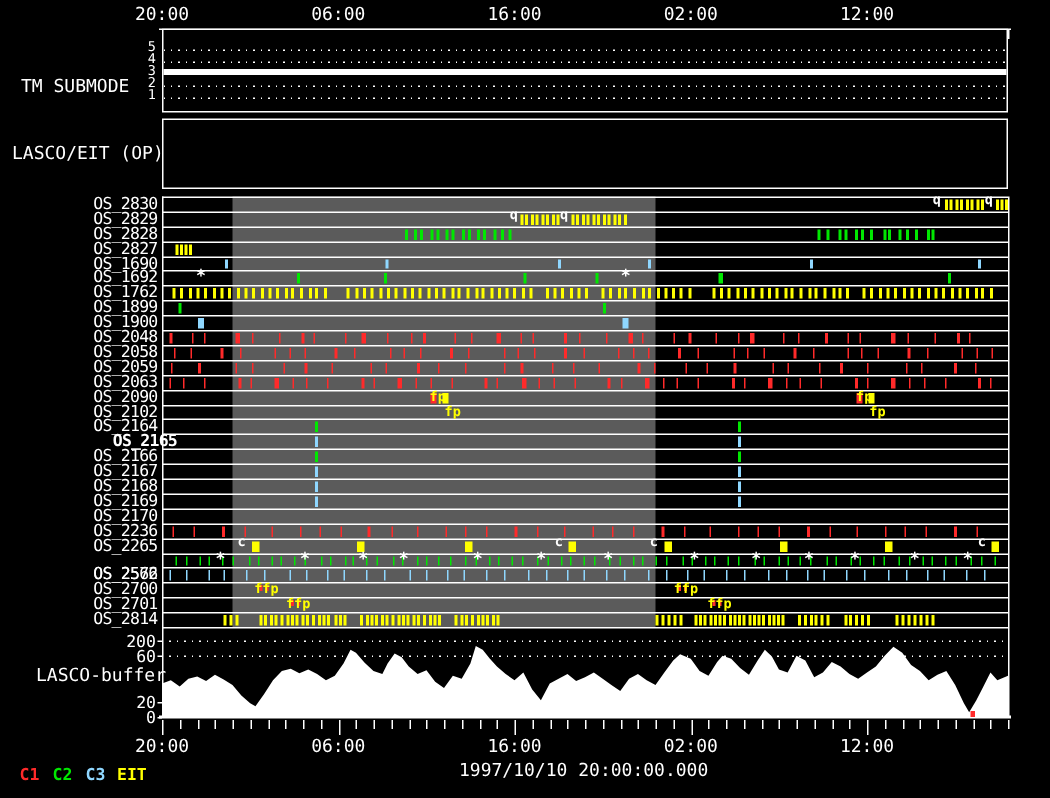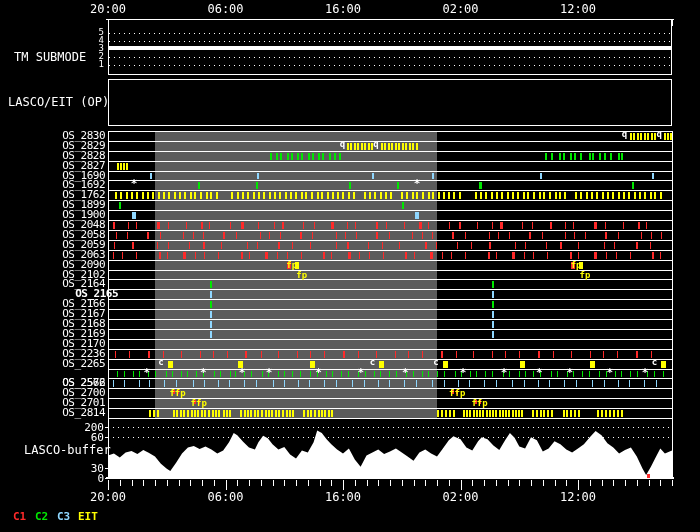--- a/index.html
+++ b/index.html
@@ -781,21 +781,21 @@
   <div id="buffer-panel" class="abs" style="left:0;top:0;">
       <svg viewBox="0 0 564 60" width="564" height="60" style="position: absolute; left: 108px; top: 418px; z-index: 1;">
         <polygon points="0,60 0.0,37.6 5.9,35.5 11.8,39.6 17.6,34.5 23.5,33.0 29.4,36.0 35.3,31.9 41.1,35.0 47.0,38.6 52.9,45.7 58.8,50.8 62.3,52.9 68.1,44.7 74.0,35.5 79.9,29.4 85.8,27.9 91.6,30.9 97.5,28.4 103.4,31.4 109.3,35.5 115.2,32.5 121.0,24.3 125.7,15.1 129.3,17.2 135.1,23.8 141.0,29.4 146.9,31.4 150.4,24.3 155.1,17.7 159.8,20.2 164.5,26.3 170.4,31.4 176.3,28.9 182.1,36.5 188.0,40.6 193.9,32.5 199.8,34.5 205.6,24.3 209.2,12.6 213.8,15.1 218.6,21.2 223.3,26.3 229.1,31.4 235.0,35.5 240.9,30.4 246.8,41.6 252.6,48.8 258.5,37.6 264.4,34.5 270.3,31.4 276.1,36.0 282.0,33.5 287.9,30.4 293.8,34.5 299.6,38.6 305.5,42.7 311.4,34.5 317.3,31.4 323.1,35.5 329.0,38.6 334.9,30.4 340.8,22.3 345.4,18.2 352.5,21.2 358.4,29.4 364.3,32.5 370.1,23.3 373.7,19.2 379.5,21.2 385.4,27.4 391.3,31.9 397.1,22.3 401.9,15.1 406.6,19.7 411.3,28.4 417.1,30.4 423.0,19.2 428.9,22.3 434.8,33.5 440.6,30.4 446.5,23.3 452.4,26.3 458.3,31.4 464.1,34.5 470.0,30.4 475.9,26.3 481.8,19.2 487.6,13.1 493.5,17.2 499.4,25.3 505.3,29.4 511.1,35.5 517.0,31.9 522.9,29.4 528.8,38.6 534.6,50.8 538.1,56.9 542.9,48.8 547.6,39.6 552.3,30.4 556.9,35.5 564.0,32.5 564,60" fill="#ffffff"></polygon>
       </svg>
       <div class="dotline" style="position: absolute; left: 108px; top: 427px; width: 564px; height: 1px; z-index: 2;"></div>
       <div class="dotline" style="position: absolute; left: 108px; top: 437.2px; width: 564px; height: 1px; z-index: 2;"></div>
       <span style="position: absolute; left: 74px; top: 422px; width: 30px; text-align: right; color: rgb(255, 255, 255); font-size: 11px; line-height: 11px;">200</span>
       <div style="position: absolute; left: 105px; top: 427px; width: 3px; height: 1px; background: rgb(255, 255, 255); z-index: 3;"></div>
       <span style="position: absolute; left: 74px; top: 432.2px; width: 30px; text-align: right; color: rgb(255, 255, 255); font-size: 11px; line-height: 11px;">60</span>
       <div style="position: absolute; left: 105px; top: 437.2px; width: 3px; height: 1px; background: rgb(255, 255, 255); z-index: 3;"></div>
-      <span style="position: absolute; left: 74px; top: 462.8px; width: 30px; text-align: right; color: rgb(255, 255, 255); font-size: 11px; line-height: 11px;">30</span>
+      <span style="position: absolute; left: 74px; top: 462.8px; width: 30px; text-align: right; color: rgb(255, 255, 255); font-size: 11px; line-height: 11px;">20</span>
       <div style="position: absolute; left: 105px; top: 467.8px; width: 3px; height: 1px; background: rgb(255, 255, 255); z-index: 3;"></div>
       <span style="position: absolute; left: 74px; top: 473px; width: 30px; text-align: right; color: rgb(255, 255, 255); font-size: 11px; line-height: 11px;">0</span>
       <div style="position: absolute; left: 105px; top: 478px; width: 3px; height: 1px; background: rgb(255, 255, 255); z-index: 3;"></div>
       <div style="position: absolute; left: 108px; top: 418px; width: 1px; height: 60px; background: rgb(255, 255, 255); z-index: 3;"></div>
       <div style="position: absolute; left: 672px; top: 418px; width: 1px; height: 60px; background: rgb(255, 255, 255); z-index: 3;"></div>
       <div style="position: absolute; left: 647.325px; top: 474px; width: 3px; height: 4px; background: rgb(255, 42, 42); z-index: 4;"></div>
     </div>
 
   <div id="bottom-axis" class="abs">
       <div style="position: absolute; left: 106px; top: 477px; width: 568px; height: 2px; background: rgb(255, 255, 255);"></div>
@@ -848,20 +848,21 @@
       <div style="position: absolute; left: 648.5px; top: 480px; width: 1px; height: 6px; background: rgb(255, 255, 255);"></div>
       <div style="position: absolute; left: 660.25px; top: 480px; width: 1px; height: 6px; background: rgb(255, 255, 255);"></div>
       <div style="position: absolute; left: 672px; top: 480px; width: 1px; height: 6px; background: rgb(255, 255, 255);"></div>
       <span style="position: absolute; left: 88px; top: 491px; width: 40px; text-align: center; color: rgb(255, 255, 255); font-size: 12px; line-height: 12px;">20:00</span>
       <span style="position: absolute; left: 205.5px; top: 491px; width: 40px; text-align: center; color: rgb(255, 255, 255); font-size: 12px; line-height: 12px;">06:00</span>
       <span style="position: absolute; left: 323px; top: 491px; width: 40px; text-align: center; color: rgb(255, 255, 255); font-size: 12px; line-height: 12px;">16:00</span>
       <span style="position: absolute; left: 440.5px; top: 491px; width: 40px; text-align: center; color: rgb(255, 255, 255); font-size: 12px; line-height: 12px;">02:00</span>
       <span style="position: absolute; left: 558px; top: 491px; width: 40px; text-align: center; color: rgb(255, 255, 255); font-size: 12px; line-height: 12px;">12:00</span>
     </div>
 
+  <span class="abs lbl f12" style="left:306px;top:507px;">1997/10/10 20:00:00.000</span>
   <div id="legend" class="abs">
       <span style="position: absolute; left: 13px; top: 511px; color: rgb(255, 42, 42); font-size: 11px; line-height: 11px; font-weight: bold;">C1</span>
       <span style="position: absolute; left: 35px; top: 511px; color: rgb(0, 232, 0); font-size: 11px; line-height: 11px; font-weight: bold;">C2</span>
       <span style="position: absolute; left: 57px; top: 511px; color: rgb(143, 215, 255); font-size: 11px; line-height: 11px; font-weight: bold;">C3</span>
       <span style="position: absolute; left: 78px; top: 511px; color: rgb(255, 255, 0); font-size: 11px; line-height: 11px; font-weight: bold;">EIT</span>
     </div>
 
 </div>
 
 </body></html>

